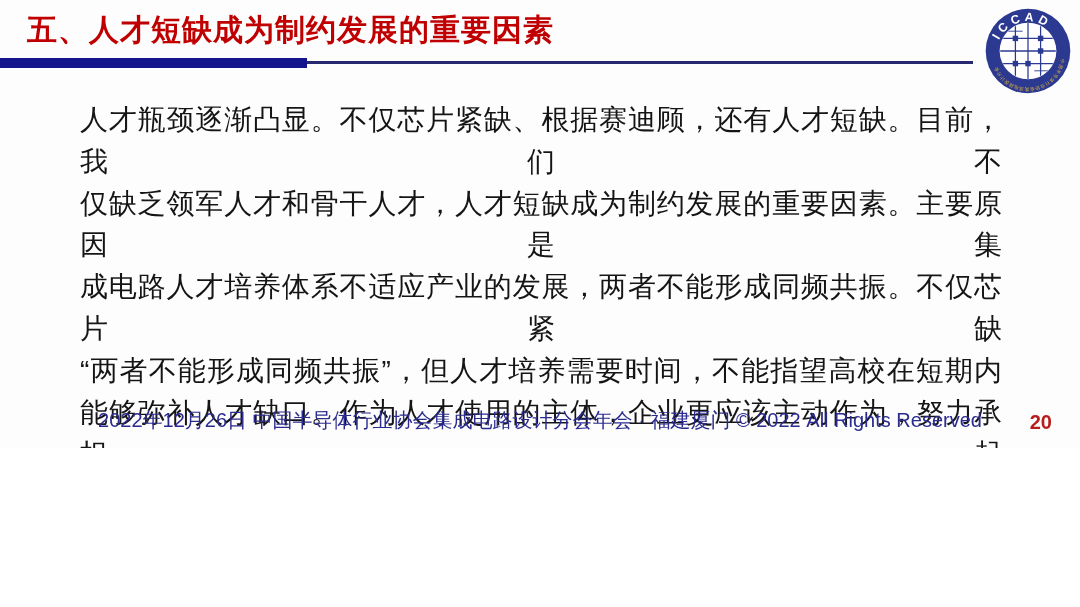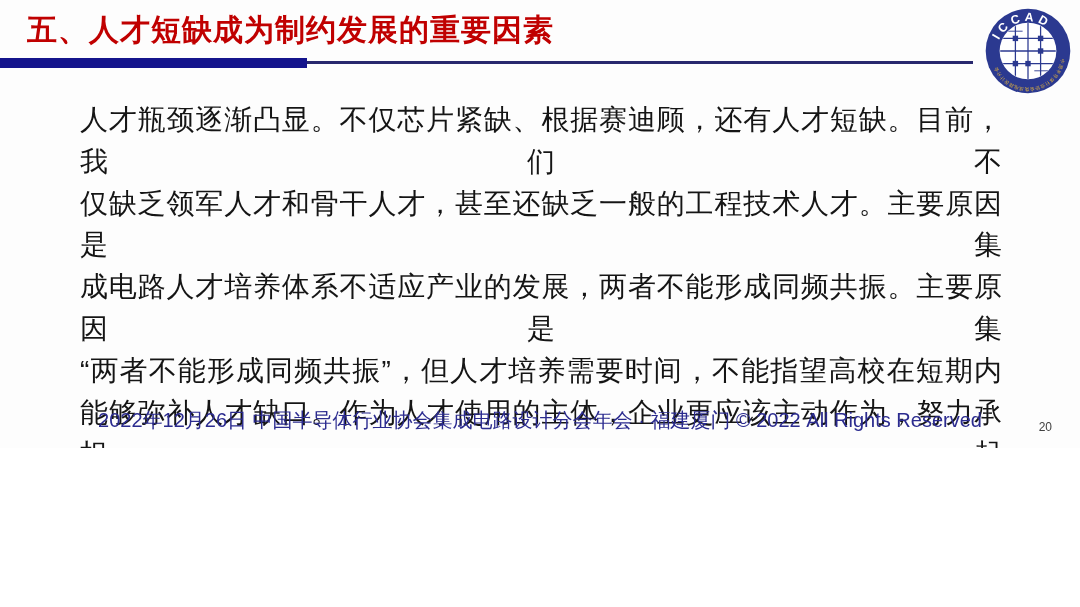--- a/index.html
+++ b/index.html
@@ -65,22 +65,23 @@
     right: 0;
     bottom: 14px;
     text-align: center;
     font-size: 20px;
     color: #2b2b8f;
   }
   .page-number {
     position: absolute;
     right: 28px;
     bottom: 14px;
-    font-size: 12px;
-    color: #404040;
+    font-size: 20px;
+    color: #b91c1c;
+    font-weight: bold;
   }
 </style>
 </head>
 <body>
 
 <div class="slide">
 
   <div class="slide-title">五、人才短缺成为制约发展的重要因素</div>
 
   <div class="rule-thick"></div>
@@ -116,22 +117,22 @@
     <text font-size="13.5" font-weight="bold" fill="#ffffff" font-family="Liberation Sans, sans-serif" letter-spacing="4.5">
       <textPath href="#topArc" startOffset="13%">ICCAD</textPath>
     </text>
     <text font-size="5.2" fill="#e0b23c" font-family="Liberation Sans, sans-serif" letter-spacing="0.6">
       <textPath href="#bottomArc" startOffset="4%">中国半导体行业协会集成电路设计分会</textPath>
     </text>
   </svg>
 
   <div class="body-text">
     <div class="body-line">人才瓶颈逐渐凸显。不仅芯片紧缺、根据赛迪顾，还有人才短缺。目前，我们不</div>
-    <div class="body-line">仅缺乏领军人才和骨干人才，甚至还缺乏一般的工程技术人才。主要原因是集</div>
-    <div class="body-line">成电路人才培养体系不适应产业的发展，两者不能形成同频共振。主要原因是集</div>
+    <div class="body-line">仅缺乏领军人才和骨干人才，人才短缺成为制约发展的重要因素。主要原因是集</div>
+    <div class="body-line">成电路人才培养体系不适应产业的发展，两者不能形成同频共振。不仅芯片紧缺</div>
     <div class="body-line">“两者不能形成同频共振”，但人才培养需要时间，不能指望高校在短期内</div>
     <div class="body-line">能够弥补人才缺口。作为人才使用的主体，企业更应该主动作为，努力承担起</div>
 
   </div>
 
   <div class="footer">2022年12月26日 中国半导体行业协会集成电路设计分会年会 · 福建厦门 © 2022 All Rights Reserved</div>
 
   <div class="page-number">20</div>
 
 </div>

